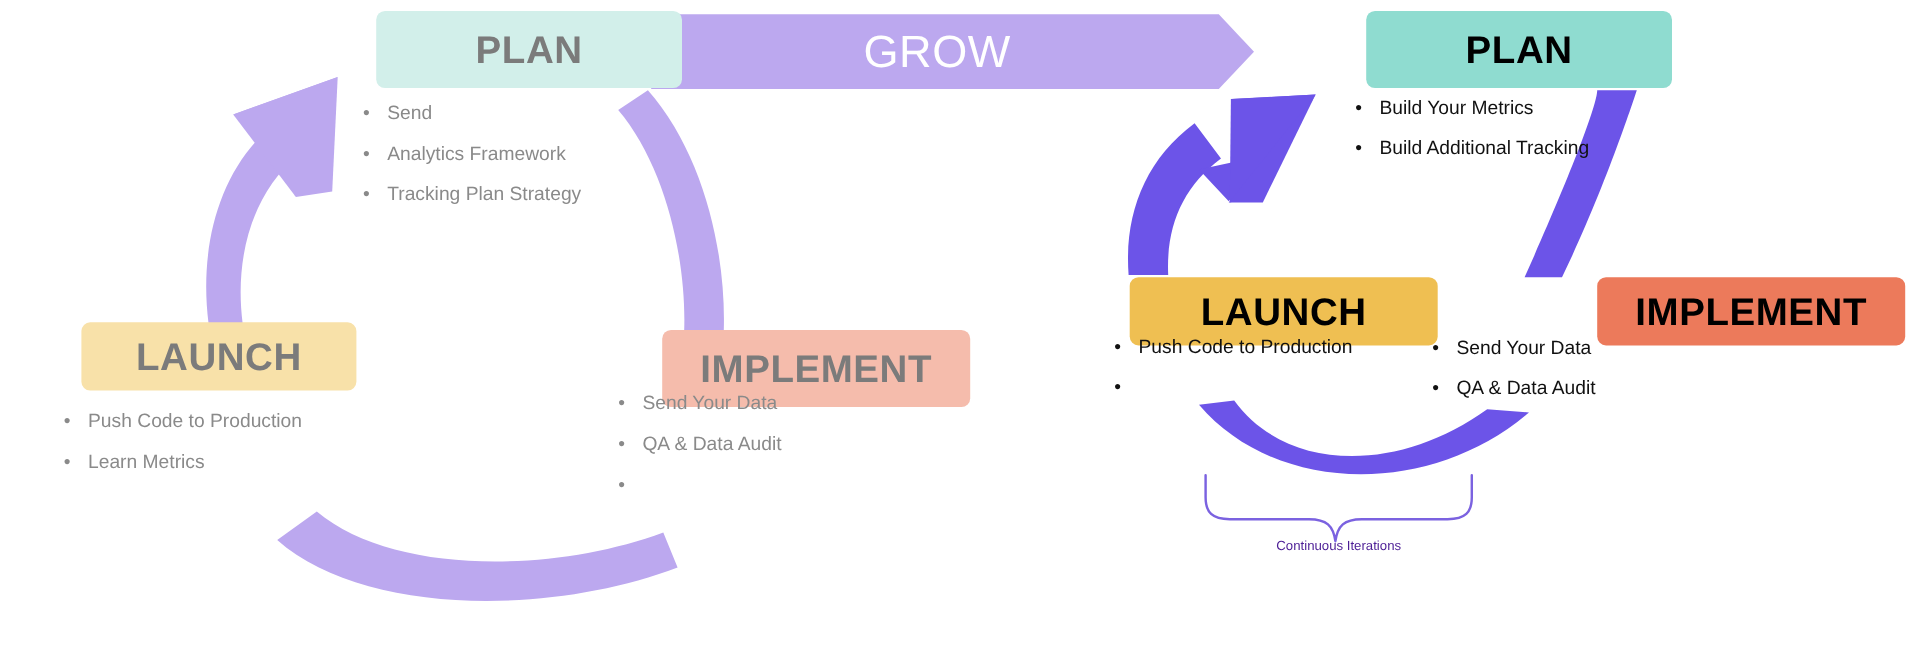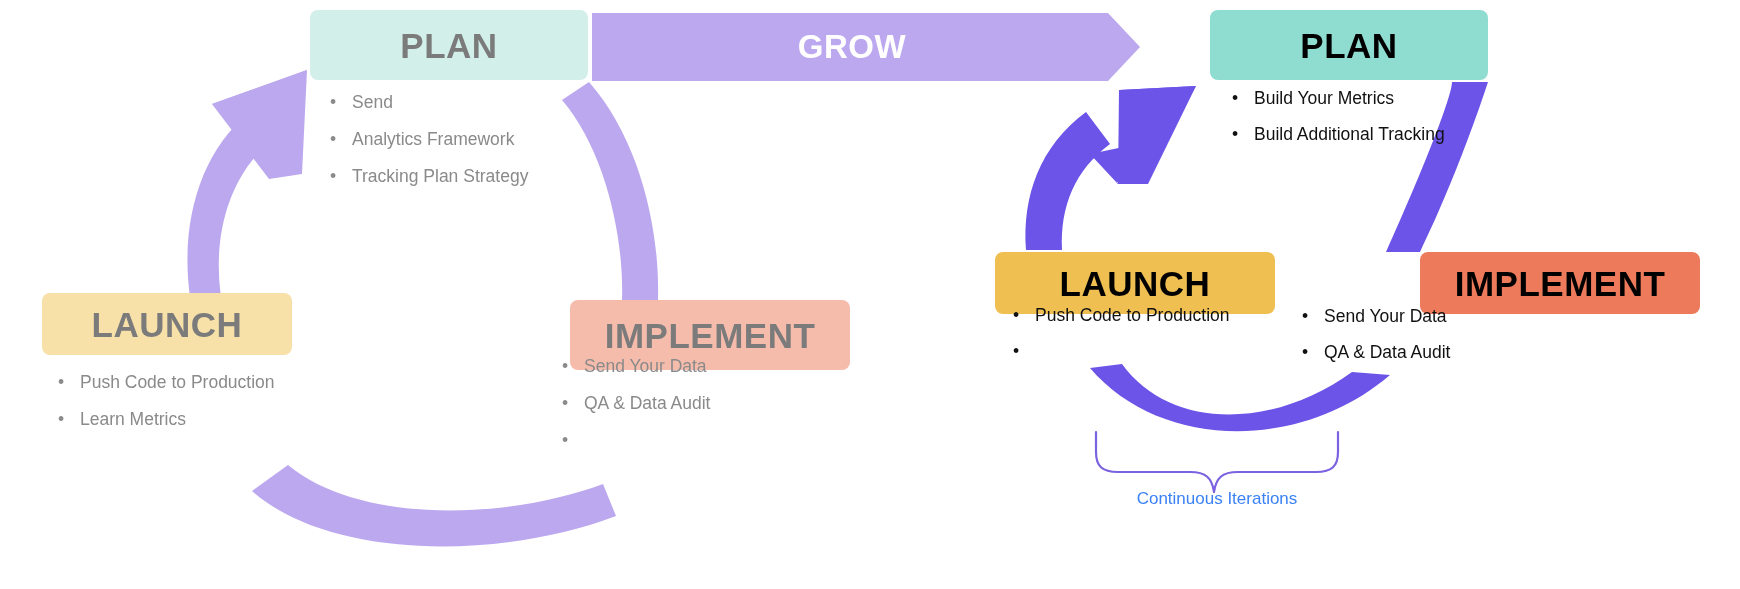--- a/index.html
+++ b/index.html
@@ -26,20 +26,21 @@
     height: 589px;
     pointer-events: none;
   }
   .phase-box {
     position: absolute;
     border-radius: 8px;
     display: flex;
     align-items: center;
     justify-content: center;
     box-sizing: border-box;
+    margin-left: 32px;
   }
   .phase-title {
     font-weight: bold;
     letter-spacing: 0.5px;
     line-height: 1;
     white-space: nowrap;
   }
   .bullets {
     position: absolute;
     list-style: none;
@@ -67,31 +68,31 @@
   .right-cycle .bullets li { margin-bottom: 15px; }
 
   #grow-banner {
     position: absolute;
     display: flex;
     align-items: center;
     justify-content: center;
   }
   #grow-label {
     color: #ffffff;
-    font-size: 33px;
-    font-weight: bold;
+    font-size: 41px;
+    font-weight: normal;
     letter-spacing: 0.5px;
     position: relative;
     left: -14px;
   }
   #continuous-label {
     position: absolute;
     text-align: center;
-    color: #3b82f6;
-    font-size: 17px;
+    color: #4c1d95;
+    font-size: 12px;
     white-space: nowrap;
   }
 </style>
 </head>
 <body>
 
 <div id="stage">
 
   <svg class="layer" viewBox="0 0 1740 589">
 

